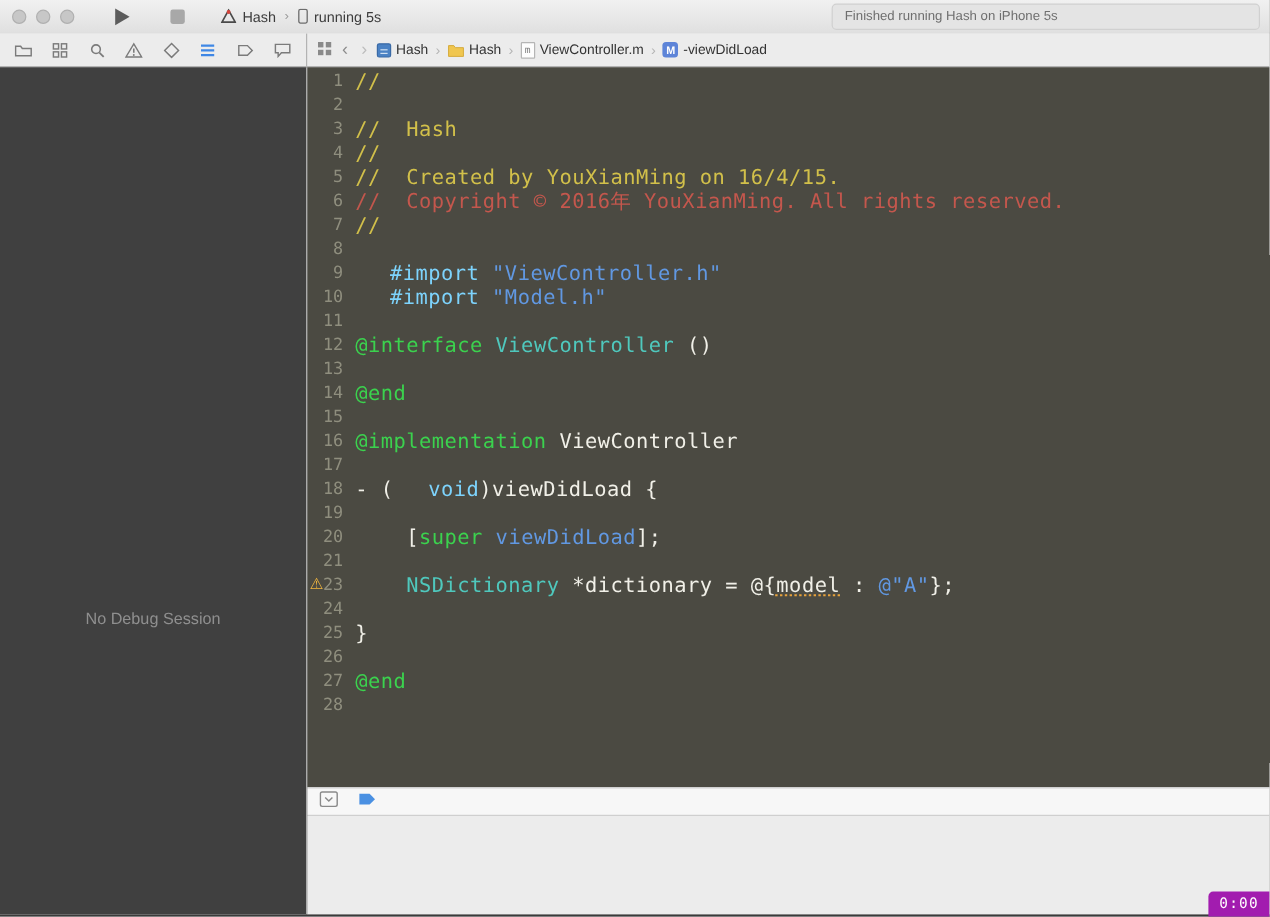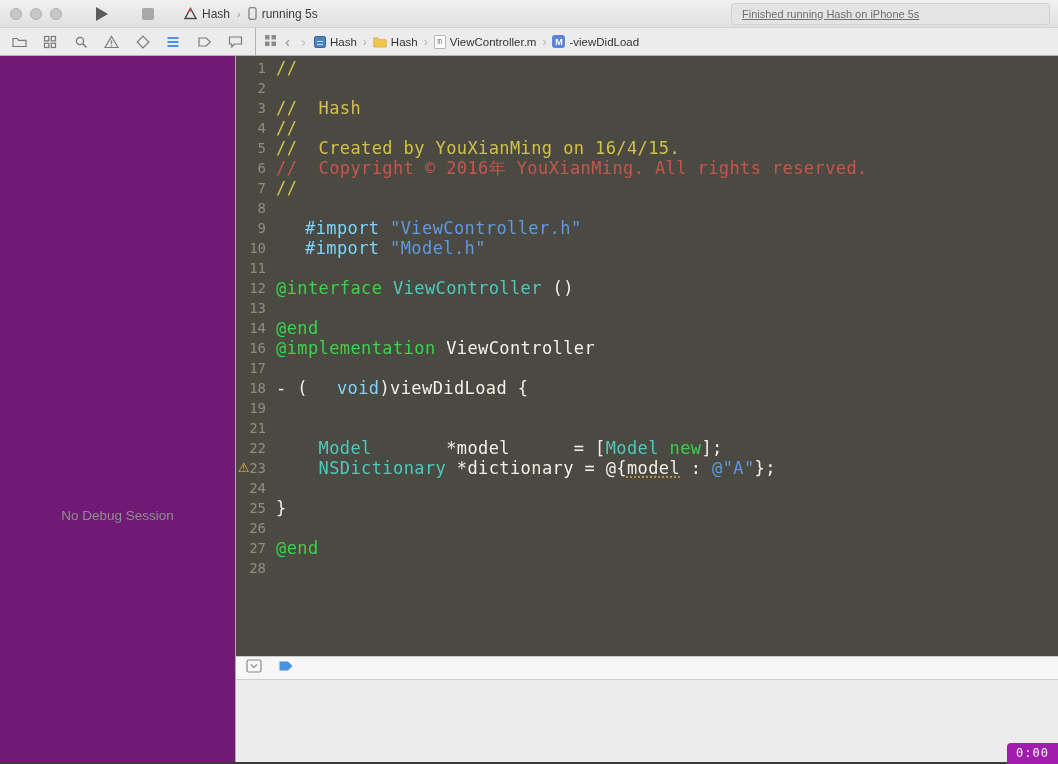--- a/index.html
+++ b/index.html
@@ -17,24 +17,24 @@
   .traffic { display:flex; gap:8px; margin-left:4px; }
   .light { width:12px; height:12px; border-radius:50%; background:#c7c7c7; border:1px solid #b0b0b0; }
   .tb-btn { display:flex; align-items:center; justify-content:center; width:24px; height:20px; }
   .run-glyph { width:0; height:0; border-left:12px solid #5c5c5c; border-top:7px solid transparent; border-bottom:7px solid transparent; }
   .stop-glyph { width:12px; height:12px; background:#a8a8a8; border-radius:2px; }
   .run-btn { margin-left:28px; }
   .stop-btn { margin-left:22px; }
   .scheme { display:flex; align-items:center; gap:5px; margin-left:24px; font-size:12px; color:#3c3c3c; }
   .scheme .sep { color:#9a9a9a; font-size:11px; padding:0 2px; }
   .status-box {
-    margin-left:auto; width:319px; height:22px; margin-right:2px;
+    margin-left:auto; width:357px; height:22px; margin-right:2px;
     background:#e4e4e4; border:1px solid #d0d0d0; border-radius:4px;
     display:flex; align-items:center; padding:0 10px;
-    font-size:11px; color:#6f6f6f; white-space:nowrap; overflow:hidden;text-decoration:underline;
+    font-size:11px; color:#6f6f6f; white-space:nowrap; overflow:hidden;
   }
 
   
   .toolbar2 { height:28px; background:#ececec; border-bottom:1px solid #b3b3b3; display:flex; }
   .nav-icons {
     width:256px; flex:none; border-right:1px solid #b3b3b3;
     display:flex; align-items:center; justify-content:space-between; padding:0 12px;
   }
   .nav-icons svg { display:block; }
   .jumpbar { flex:1; display:flex; align-items:center; padding:0 8px; font-size:11.5px; color:#333; gap:5px; white-space:nowrap; overflow:hidden; }
@@ -49,21 +49,21 @@
     width:12px; height:14px; background:#fdfdfd; border:1px solid #b5b5b5; border-radius:1px;
     font-size:8px; color:#7a7a7a; display:flex; align-items:center; justify-content:center; font-family:"DejaVu Sans Mono",monospace;
   }
   .method-badge {
     width:13px; height:13px; background:#5d84d8; border-radius:3px; color:#fff;
     font-size:9px; font-weight:bold; display:flex; align-items:center; justify-content:center;
   }
 
   
   .main { display:flex; height:706px; }
-  .debug-panel { width:236px; flex:none; background:#701a75; border-right:1px solid #ababab; position:relative; }
+  .debug-panel { width:256px; flex:none; background:#404040; border-right:1px solid #ababab; position:relative; }
   .no-debug { position:absolute; top:452px; left:0; width:100%; text-align:center; font-size:13.5px; color:#8f8f8f; }
 
   .editor-col { flex:1; display:flex; flex-direction:column; min-width:0; }
 
   
   .code-area { height:600px; background:#4b4a42; overflow:hidden; padding-top:2px; }
   .code-line { display:flex; height:20px; line-height:20px; font-family:"DejaVu Sans Mono", monospace; font-size:17px; white-space:pre; }
   .gutter { width:40px; flex:none; position:relative; text-align:right; padding-right:10px; color:#8f8e7e; font-size:14px; }
   .warn-icon { position:absolute; left:2px; top:0; color:#f3b73f; font-size:13px; font-family:"DejaVu Sans", sans-serif; }
   .code-text { letter-spacing:0.4px; }
@@ -237,26 +237,27 @@
             <div class="code-line"><span class="gutter"><span>5</span></span><span class="code-text"><span class="tok-comment">//  Created by YouXianMing on 16/4/15.</span></span></div>
             <div class="code-line"><span class="gutter"><span>6</span></span><span class="code-text"><span class="tok-comment2">//  Copyright © 2016年 YouXianMing. All rights reserved.</span></span></div>
             <div class="code-line"><span class="gutter"><span>7</span></span><span class="code-text"><span class="tok-comment">//</span></span></div>
             <div class="code-line"><span class="gutter"><span>8</span></span><span class="code-text"></span></div>
             <div class="code-line"><span class="gutter"><span>9</span></span><span class="code-text"><span class="tok-pre">#import</span><span class="tok-plain"> </span><span class="tok-str">"ViewController.h"</span></span></div>
             <div class="code-line"><span class="gutter"><span>10</span></span><span class="code-text"><span class="tok-pre">#import</span><span class="tok-plain"> </span><span class="tok-str">"Model.h"</span></span></div>
             <div class="code-line"><span class="gutter"><span>11</span></span><span class="code-text"></span></div>
             <div class="code-line"><span class="gutter"><span>12</span></span><span class="code-text"><span class="tok-kw">@interface</span><span class="tok-plain"> </span><span class="tok-type">ViewController</span><span class="tok-plain"> ()</span></span></div>
             <div class="code-line"><span class="gutter"><span>13</span></span><span class="code-text"></span></div>
             <div class="code-line"><span class="gutter"><span>14</span></span><span class="code-text"><span class="tok-kw">@end</span></span></div>
+            <div class="code-line"><span class="gutter"><span>15</span></span><span class="code-text"></span></div>
             <div class="code-line"><span class="gutter"><span>16</span></span><span class="code-text"><span class="tok-kw">@implementation</span><span class="tok-plain"> ViewController</span></span></div>
             <div class="code-line"><span class="gutter"><span>17</span></span><span class="code-text"></span></div>
             <div class="code-line"><span class="gutter"><span>18</span></span><span class="code-text"><span class="tok-plain">- (</span><span class="tok-pre">void</span><span class="tok-plain">)viewDidLoad {</span></span></div>
             <div class="code-line"><span class="gutter"><span>19</span></span><span class="code-text"></span></div>
+            <div class="code-line"><span class="gutter"><span>20</span></span><span class="code-text"><span class="tok-plain">    [</span><span class="tok-kw">super</span><span class="tok-plain"> </span><span class="tok-meth">viewDidLoad</span><span class="tok-plain">];</span></span></div>
             <div class="code-line"><span class="gutter"><span>21</span></span><span class="code-text"></span></div>
-            <div class="code-line"><span class="gutter"><span>22</span></span><span class="code-text"><span class="tok-plain">    </span><span class="tok-type">Model</span><span class="tok-plain">       *model      = [</span><span class="tok-type">Model</span><span class="tok-plain"> </span><span class="tok-kw">new</span><span class="tok-plain">];</span></span></div>
             <div class="code-line"><span class="gutter"><span class="warn-icon">⚠</span><span>23</span></span><span class="code-text"><span class="tok-plain">    </span><span class="tok-type">NSDictionary</span><span class="tok-plain"> *dictionary = @{</span><span class="tok-warnword">model</span><span class="tok-plain"> : </span><span class="tok-str">@"A"</span><span class="tok-plain">};</span></span></div>
             <div class="code-line"><span class="gutter"><span>24</span></span></div>
             <div class="code-line"><span class="gutter"><span>25</span></span><span class="code-text"><span class="tok-plain">}</span></span></div>
             <div class="code-line"><span class="gutter"><span>26</span></span><span class="code-text"></span></div>
             <div class="code-line"><span class="gutter"><span>27</span></span><span class="code-text"><span class="tok-kw">@end</span></span></div>
             <div class="code-line"><span class="gutter"><span>28</span></span><span class="code-text"></span></div>
           </div>
       </div>
       <div class="editor-bottombar">
         <span>

